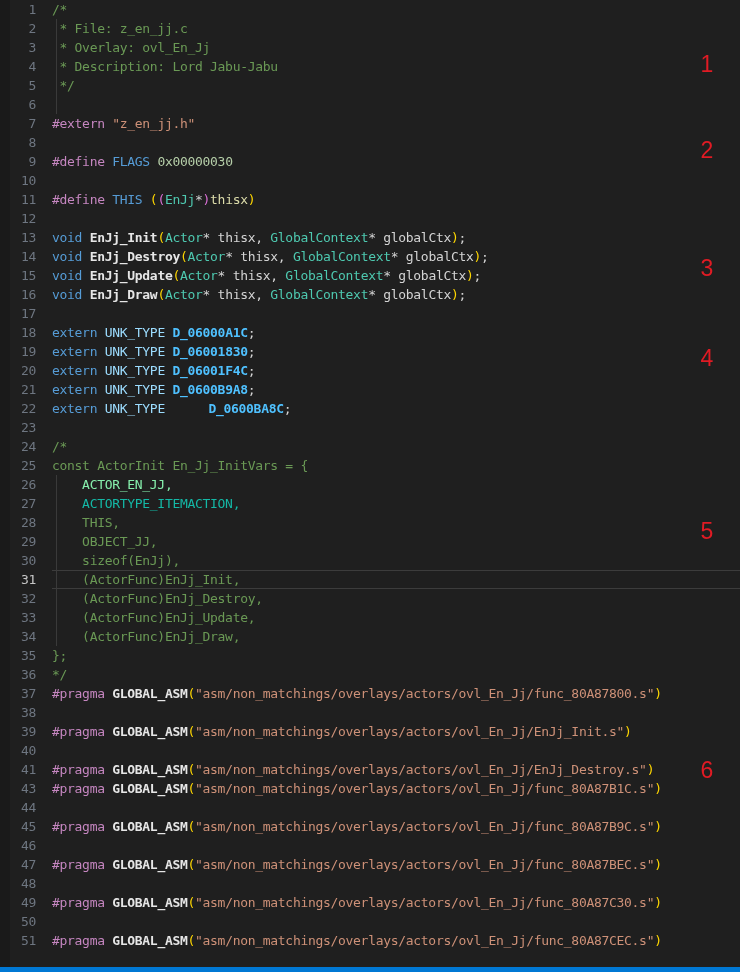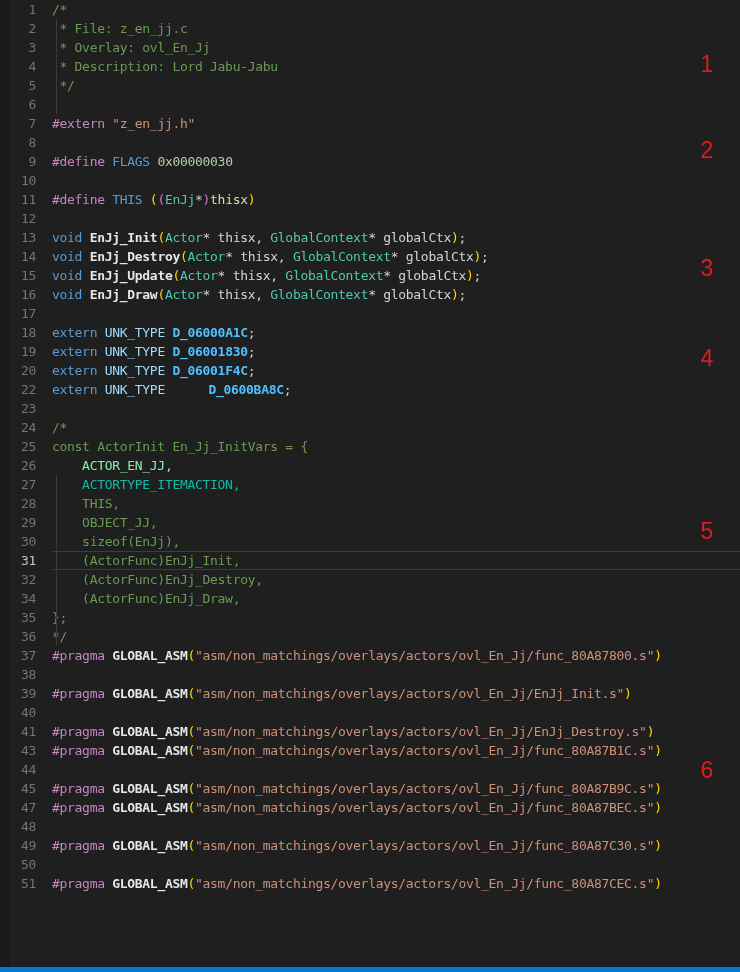--- a/index.html
+++ b/index.html
@@ -146,20 +146,24 @@
     </div>
     <div class="code-line">
       <span class="gutter">19</span>
       <span class="code-text"><span style="color: rgb(86, 156, 214);">extern</span><span style="color: rgb(212, 212, 212);"> </span><span style="color: rgb(156, 220, 254);">UNK_TYPE</span><span style="color: rgb(212, 212, 212);"> </span><span style="color: rgb(79, 193, 255); font-weight: bold;">D_06001830</span><span style="color: rgb(212, 212, 212);">;</span></span>
     </div>
     <div class="code-line">
       <span class="gutter">20</span>
       <span class="code-text"><span style="color: rgb(86, 156, 214);">extern</span><span style="color: rgb(212, 212, 212);"> </span><span style="color: rgb(156, 220, 254);">UNK_TYPE</span><span style="color: rgb(212, 212, 212);"> </span><span style="color: rgb(79, 193, 255); font-weight: bold;">D_06001F4C</span><span style="color: rgb(212, 212, 212);">;</span></span>
     </div>
     <div class="code-line">
+      <span class="gutter">21</span>
+      <span class="code-text"><span style="color: rgb(86, 156, 214);">extern</span><span style="color: rgb(212, 212, 212);"> </span><span style="color: rgb(156, 220, 254);">UNK_TYPE</span><span style="color: rgb(212, 212, 212);"> </span><span style="color: rgb(79, 193, 255); font-weight: bold;">D_0600B9A8</span><span style="color: rgb(212, 212, 212);">;</span></span>
+    </div>
+    <div class="code-line">
       <span class="gutter">22</span>
       <span class="code-text"><span style="color: rgb(86, 156, 214);">extern</span><span style="color: rgb(212, 212, 212);"> </span><span style="color: rgb(156, 220, 254);">UNK_TYPE</span><span style="color: rgb(212, 212, 212);"> </span><span style="color: rgb(79, 193, 255); font-weight: bold; margin-left: 36px;">D_0600BA8C</span><span style="color: rgb(212, 212, 212);">;</span></span>
     </div>
     <div class="code-line">
       <span class="gutter">23</span>
       <span class="code-text"></span>
     </div>
     <div class="code-line">
       <span class="gutter">24</span>
       <span class="code-text"><span style="color: rgb(106, 153, 85);">/*</span></span>
@@ -190,20 +194,24 @@
     </div>
     <div class="code-line active">
       <span class="gutter">31</span>
       <span class="code-text"><span style="color: rgb(106, 153, 85);">    (ActorFunc)EnJj_Init,</span></span>
     </div>
     <div class="code-line">
       <span class="gutter">32</span>
       <span class="code-text"><span style="color: rgb(106, 153, 85);">    (ActorFunc)EnJj_Destroy,</span></span>
     </div>
     <div class="code-line">
+      <span class="gutter">33</span>
+      <span class="code-text"><span style="color: rgb(106, 153, 85);">    (ActorFunc)EnJj_Update,</span></span>
+    </div>
+    <div class="code-line">
       <span class="gutter">34</span>
       <span class="code-text"><span style="color: rgb(106, 153, 85);">    (ActorFunc)EnJj_Draw,</span></span>
     </div>
     <div class="code-line">
       <span class="gutter">35</span>
       <span class="code-text"><span style="color: rgb(106, 153, 85);">};</span></span>
     </div>
     <div class="code-line">
       <span class="gutter">36</span>
       <span class="code-text"><span style="color: rgb(106, 153, 85);">*/</span></span>
@@ -232,20 +240,24 @@
       <span class="gutter">43</span>
       <span class="code-text"><span style="color: rgb(197, 134, 192);">#pragma</span><span style="color: rgb(212, 212, 212);"> </span><span style="color: rgb(230, 230, 230); font-weight: bold;">GLOBAL_ASM</span><span style="color: rgb(255, 215, 0);">(</span><span style="color: rgb(206, 145, 120);">"asm/non_matchings/overlays/actors/ovl_En_Jj/func_80A87B1C.s"</span><span style="color: rgb(255, 215, 0);">)</span></span>
     </div>
     <div class="code-line">
       <span class="gutter">44</span>
       <span class="code-text"></span>
     </div>
     <div class="code-line">
       <span class="gutter">45</span>
       <span class="code-text"><span style="color: rgb(197, 134, 192);">#pragma</span><span style="color: rgb(212, 212, 212);"> </span><span style="color: rgb(230, 230, 230); font-weight: bold;">GLOBAL_ASM</span><span style="color: rgb(255, 215, 0);">(</span><span style="color: rgb(206, 145, 120);">"asm/non_matchings/overlays/actors/ovl_En_Jj/func_80A87B9C.s"</span><span style="color: rgb(255, 215, 0);">)</span></span>
+    </div>
+    <div class="code-line">
+      <span class="gutter">46</span>
+      <span class="code-text"></span>
     </div>
     <div class="code-line">
       <span class="gutter">47</span>
       <span class="code-text"><span style="color: rgb(197, 134, 192);">#pragma</span><span style="color: rgb(212, 212, 212);"> </span><span style="color: rgb(230, 230, 230); font-weight: bold;">GLOBAL_ASM</span><span style="color: rgb(255, 215, 0);">(</span><span style="color: rgb(206, 145, 120);">"asm/non_matchings/overlays/actors/ovl_En_Jj/func_80A87BEC.s"</span><span style="color: rgb(255, 215, 0);">)</span></span>
     </div>
     <div class="code-line">
       <span class="gutter">48</span>
       <span class="code-text"></span>
     </div>
     <div class="code-line">

